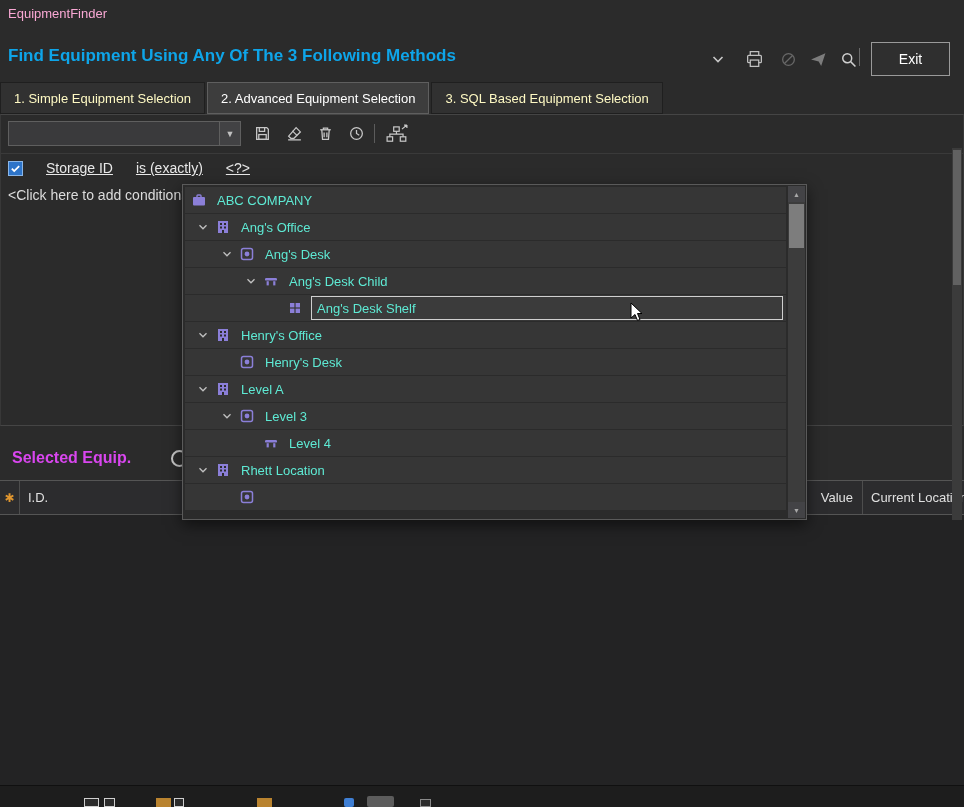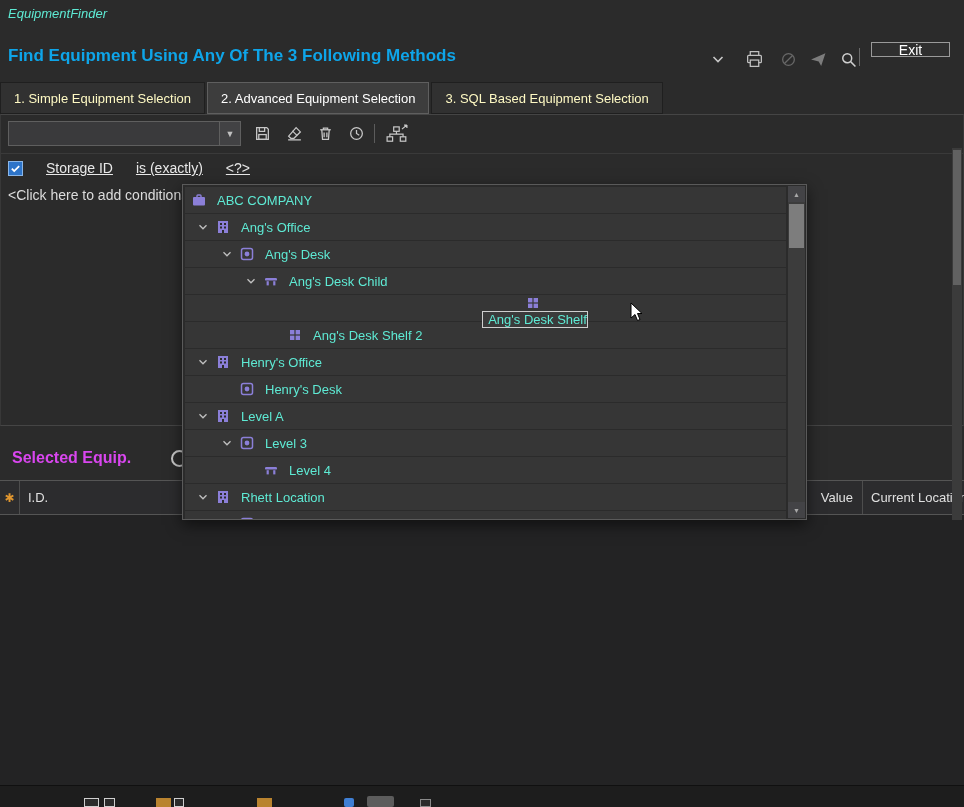--- a/index.html
+++ b/index.html
@@ -2,27 +2,27 @@
 <html><head>
 <meta charset="utf-8">
 <style>
   html,body{margin:0;padding:0;background:#141414;}
   .stage{
     position:relative;width:964px;height:807px;overflow:hidden;
     background:#2b2b2b;font-family:"Liberation Sans",sans-serif;
     -webkit-font-smoothing:antialiased;
   }
   
-  .titlebar-text{position:absolute;left:8px;top:6px;font-size:13px;color:#5eead4;font-style:italic;}
+  .titlebar-text{position:absolute;left:8px;top:6px;font-size:13px;color:#f9a8d4;}
   
   .page-title{position:absolute;left:8px;top:46px;font-size:17px;font-weight:bold;color:#0ea5e9;}
   .hbtn{position:absolute;top:48px;width:24px;height:22px;display:flex;align-items:center;justify-content:center;cursor:default;}
   .hsep{position:absolute;top:48px;width:1px;height:18px;background:#6a6a6a;}
   .exit-btn{
-    position:absolute;left:871px;top:42px;width:79px;height:15px;
+    position:absolute;left:871px;top:42px;width:79px;height:34px;
     border:1px solid #9a9a9a;background:#2f2f2f;color:#ffffff;font-size:14px;
     display:flex;align-items:center;justify-content:center;box-sizing:border-box;
   }
   
   .tabs{position:absolute;left:0;top:82px;height:32px;display:flex;}
   .tab{
     height:32px;line-height:31px;padding:0 13px;margin-right:2px;
     background:#313131;border:1px solid #1f1f1f;box-sizing:border-box;
     color:#fef9c3;font-size:13px;white-space:nowrap;
   }
@@ -280,41 +280,30 @@
           </span>
           <span class="tree-icon">
             <svg viewBox="0 0 16 16" fill="#8b7fd8">
               <rect x="2" y="5" width="12" height="2.6" rx="1.2"></rect>
               <rect x="3.6" y="8.2" width="2.2" height="4.2"></rect>
               <rect x="10.2" y="8.2" width="2.2" height="4.2"></rect>
             </svg>
           </span>
           <span class="tree-label">Ang's Desk Child</span>
         </div>
-        <div class="tree-row selected" style="padding-left: 102px; flex-direction: column;">
+        <div class="tree-row selected" style="padding-left: 102px;">
           <span class="tree-icon">
             <svg viewBox="0 0 16 16" fill="#8b7fd8">
               <rect x="3" y="3" width="4.4" height="4.4"></rect>
               <rect x="8.6" y="3" width="4.4" height="4.4"></rect>
               <rect x="3" y="8.6" width="4.4" height="4.4"></rect>
               <rect x="8.6" y="8.6" width="4.4" height="4.4"></rect>
             </svg>
           </span>
           <span class="tree-label sel">Ang's Desk Shelf</span>
-        </div>
-        <div class="tree-row" style="padding-left: 102px;">
-          <span class="tree-icon">
-            <svg viewBox="0 0 16 16" fill="#8b7fd8">
-              <rect x="3" y="3" width="4.4" height="4.4"></rect>
-              <rect x="8.6" y="3" width="4.4" height="4.4"></rect>
-              <rect x="3" y="8.6" width="4.4" height="4.4"></rect>
-              <rect x="8.6" y="8.6" width="4.4" height="4.4"></rect>
-            </svg>
-          </span>
-          <span class="tree-label">Ang's Desk Shelf 2</span>
         </div>
         <div class="tree-row" style="padding-left: 6px;">
           <span class="tree-chevron">
             <svg viewBox="0 0 16 16" width="14" height="14" fill="none" stroke="#c0c0c0" stroke-width="1.5">
               <path d="M4 6l4 4 4-4"></path>
             </svg>
           </span>
           <span class="tree-icon">
             <svg viewBox="0 0 16 16">
               <rect x="3" y="2" width="10" height="12" fill="#8b7fd8"></rect>

